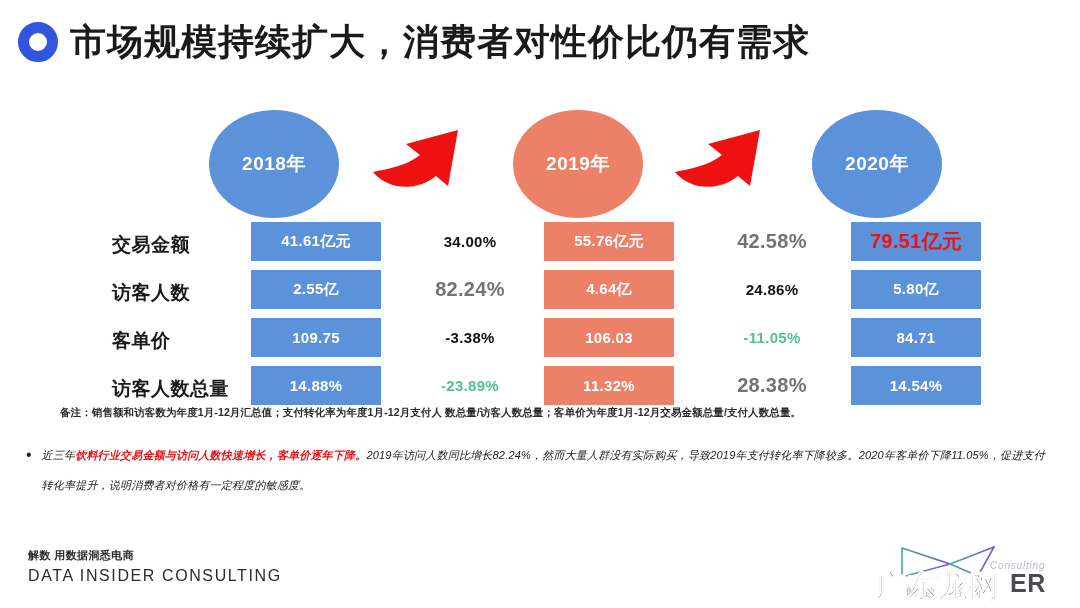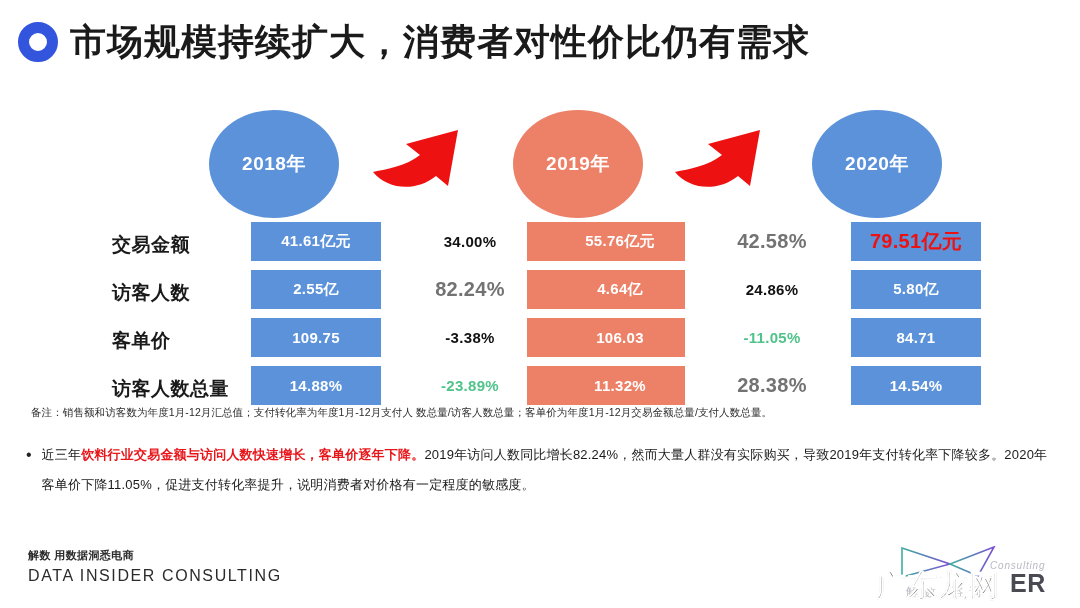--- a/index.html
+++ b/index.html
@@ -122,21 +122,21 @@
     font-weight: bold;
     color: #ffffff;
     letter-spacing: 0.3px;
   }
   .cell.blue { background: #5b92da; }
   .cell.salmon { background: #ec8168; }
   .cell.big { font-size: 20px; }
   .cell.redtext { color: #ee1111; }
 
   .c-2018 { left: 211px; width: 130px; }
-  .c-2019 { left: 487px; width: 130px; padding-left: 28px; }
+  .c-2019 { left: 504px; width: 130px; }
   .c-2020 { left: 811px; width: 130px; }
 
   .delta {
     position: absolute;
     top: 0;
     height: 39px;
     display: flex;
     align-items: center;
     justify-content: center;
     font-size: 15px;
@@ -145,50 +145,51 @@
   }
   .d-1 { left: 356px; width: 148px; }
   .d-2 { left: 658px; width: 148px; }
   .delta.neutral { color: #111111; }
   .delta.up { color: #737373; font-size: 20px; }
   .delta.down { color: #4fc38a; }
 
   
   .note {
     position: absolute;
-    left: 31px;
+    left: 60px;
     top: 405px;
     width: 1000px;
     font-size: 10.5px;
     color: #2b2b2b;
-    font-weight: normal;
+    font-weight: bold;
     letter-spacing: 0.1px;
     line-height: 1.4;
   }
 
   
   .bullet-block {
     position: absolute;
     left: 26px;
     top: 440px;
     width: 1030px;
     display: flex;
     gap: 10px;
   }
   .bullet-dot {
     flex: 0 0 auto;
     font-size: 16px;
     line-height: 30px;
     color: #222;
   }
   .bullet-text {
-    font-size: 13px;
+    font-size: 11px;
     line-height: 30px;
     color: #1a1a1a;
     letter-spacing: 0.2px;
+    font-style: italic;
   }
   .hl {
     color: #e8151a;
     font-weight: bold;
   }
 
   
   .footer-left {
     position: absolute;
     left: 28px;

